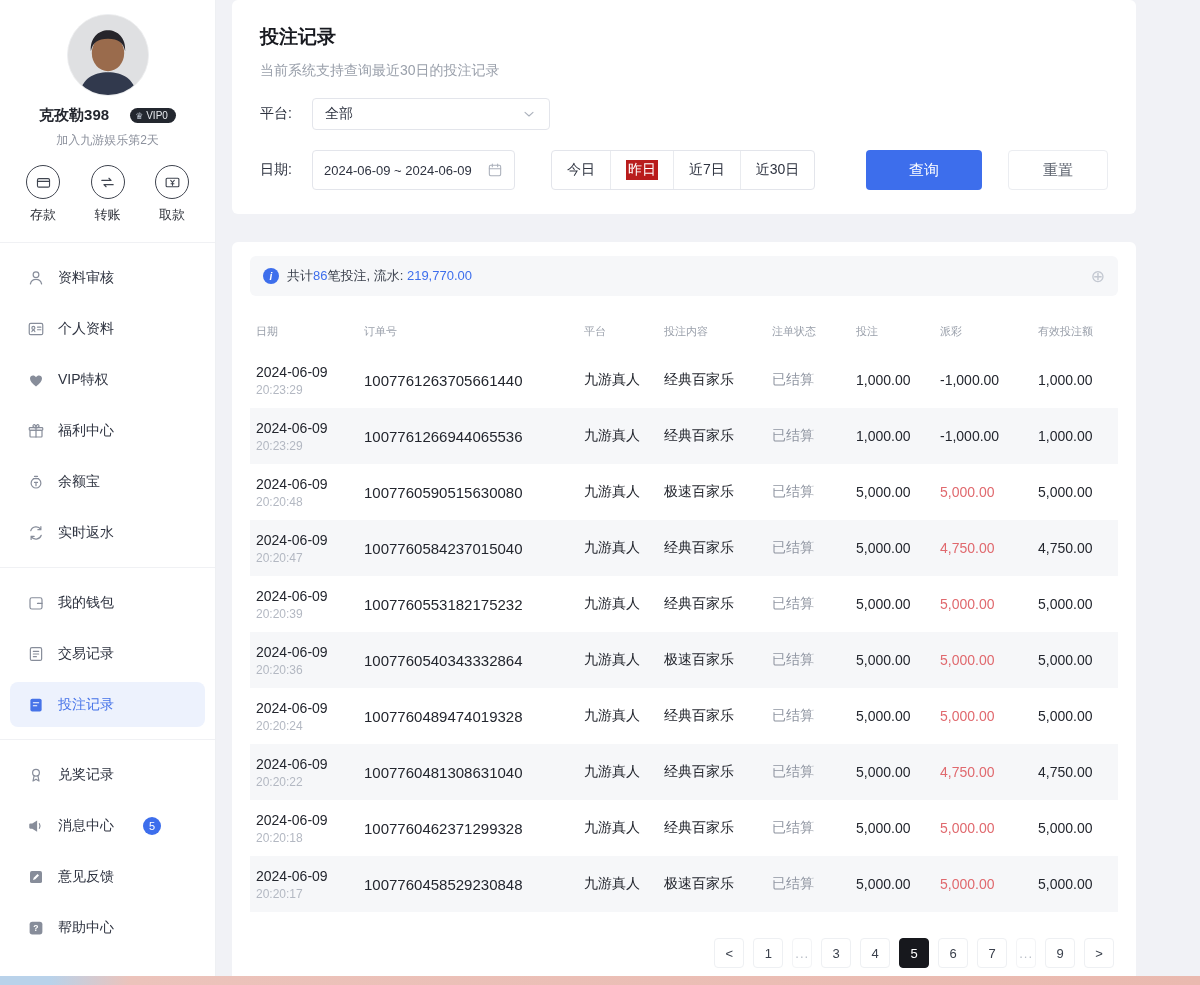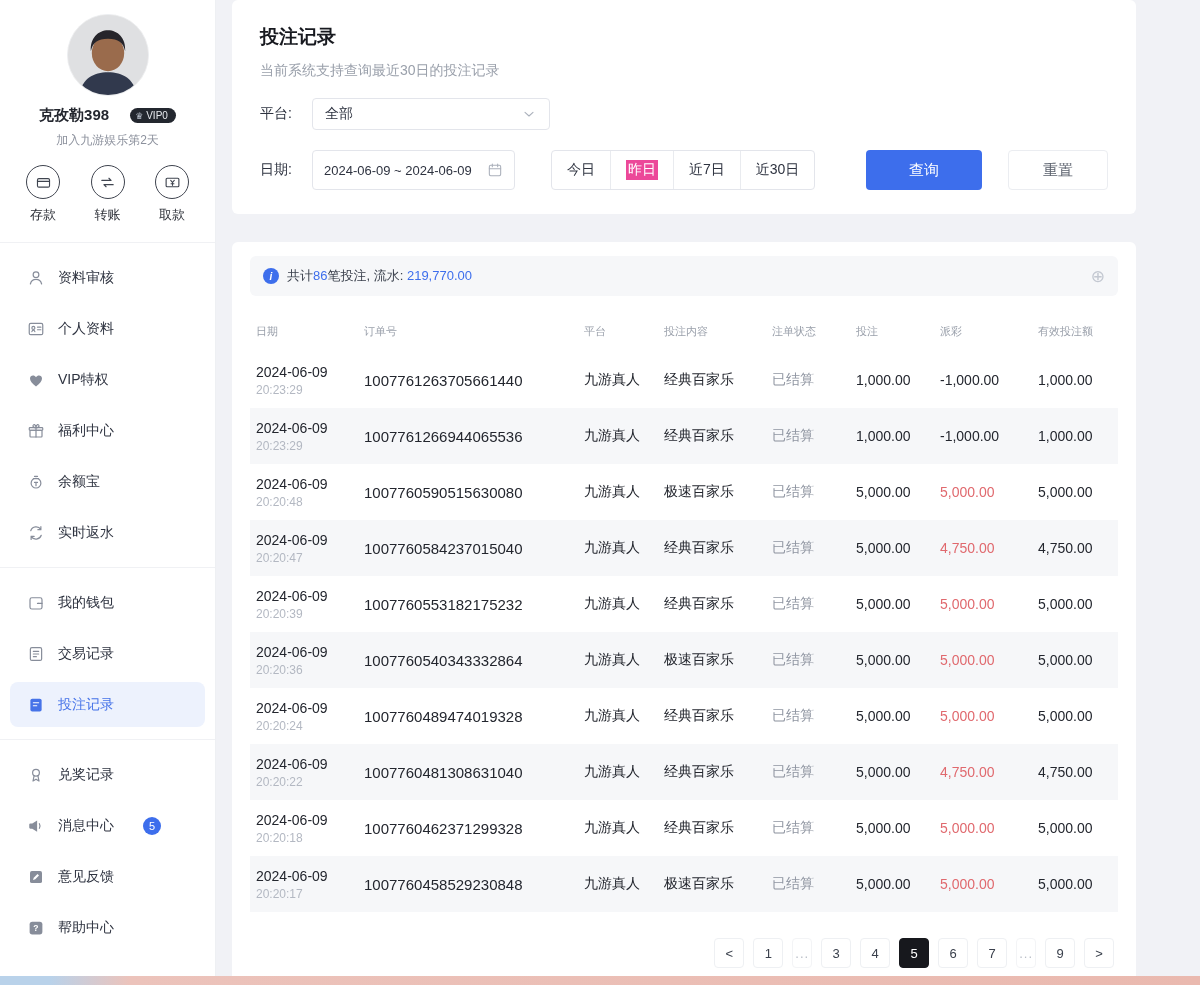--- a/index.html
+++ b/index.html
@@ -37,21 +37,21 @@
 .subtitle{margin-top:12px;font-size:14px;color:#9aa0ab}
 .frow{display:flex;align-items:center;margin-top:18px}
 .flabel{font-size:14px;color:#2e3340;width:52px;flex:none}
 .select{width:238px;height:32px;border:1px solid #e3e5eb;border-radius:4px;display:flex;align-items:center;justify-content:space-between;padding:0 12px;font-size:14px;color:#2e3340;cursor:pointer;background:#fff}
 .select .ic,.date-box .ic{width:16px;height:16px;color:#aab0bb}
 .frow2{margin-top:20px}
 .date-box{width:203px;height:40px;border:1px solid #e3e5eb;border-radius:4px;display:flex;align-items:center;justify-content:space-between;padding:0 11px;font-size:13px;color:#2e3340;cursor:pointer;background:#fff}
 .range-group{display:flex;align-items:stretch;height:40px;border:1px solid #e3e5eb;border-radius:4px;margin-left:36px;overflow:hidden;background:#fff}
 .range-btn{display:flex;align-items:center;padding:0 15px;font-size:14px;color:#2e3340;cursor:pointer}
 .range-btn+.range-btn{border-left:1px solid #e9ebef}
-.sel-text{background:#ec4899;color:#fff;padding:1px 2px}
+.sel-text{background:#b91c1c;color:#fff;padding:1px 2px}
 .btn-primary{margin-left:auto;width:116px;height:40px;background:#3d6eec;border:none;border-radius:4px;color:#fff;font-size:15px;cursor:pointer;font-family:inherit}
 .btn-ghost{margin-left:26px;width:100px;height:40px;background:#fff;border:1px solid #ebedf1;border-radius:4px;color:#5c626e;font-size:15px;cursor:pointer;font-family:inherit}
 .annotation{position:absolute;left:172px;top:212px;font-size:30px;font-weight:bold;color:#f01414;z-index:5;letter-spacing:1px;white-space:nowrap}
 
 .table-card{margin-top:28px;padding:14px 18px 20px;position:relative}
 .summary-bar{height:40px;background:#f6f7f9;border-radius:6px;display:flex;align-items:center;padding:0 13px;font-size:13px;color:#3a404c}
 .info-icon{width:16px;height:16px;border-radius:50%;background:#3d6eec;color:#fff;font-size:10px;font-style:italic;font-weight:bold;display:flex;align-items:center;justify-content:center;margin-right:8px;flex:none}
 .blue{color:#3d6eec}
 .plus-icon{margin-left:auto;color:#c3c8d1;font-size:17px;cursor:pointer;line-height:1}
 table{width:100%;border-collapse:collapse;margin-top:14px;table-layout:fixed}

